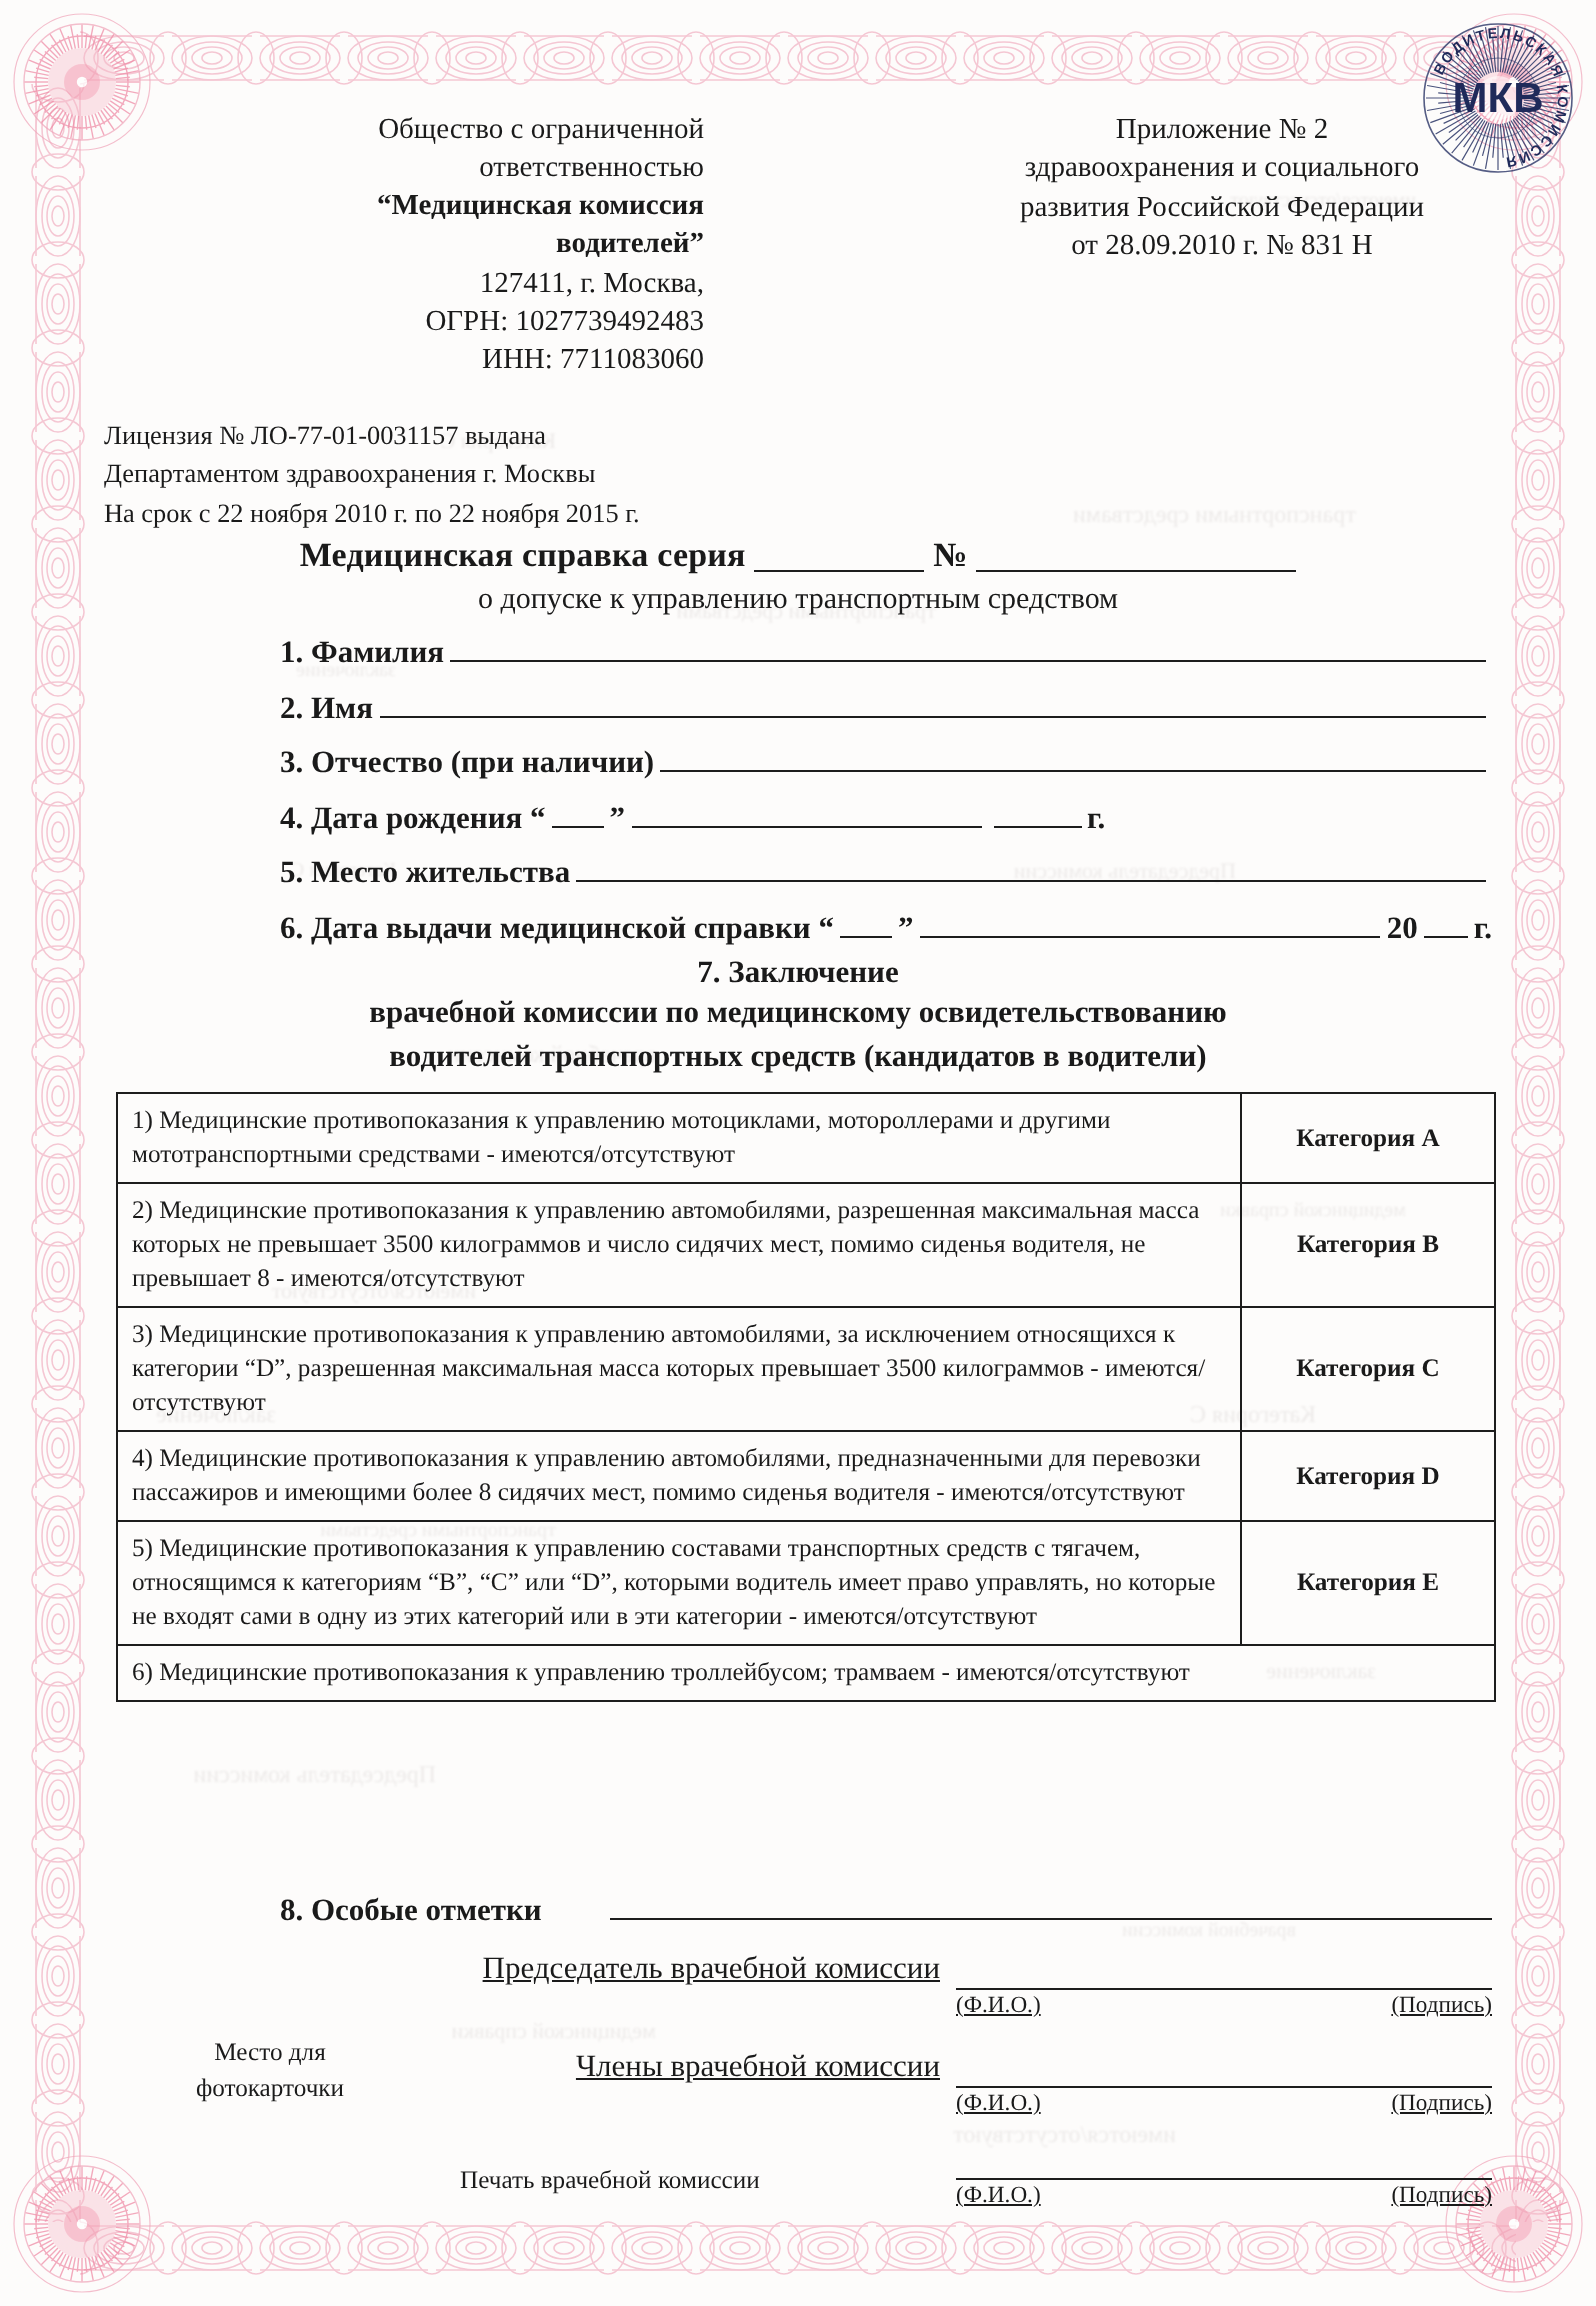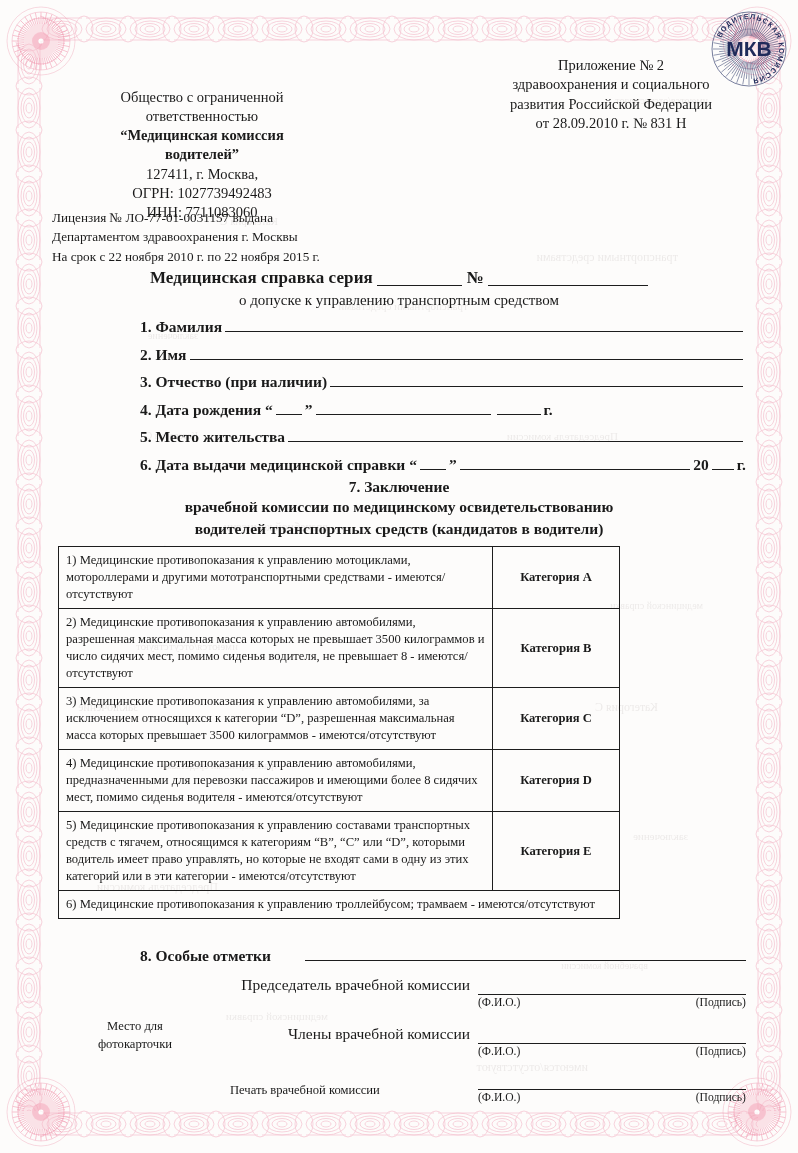--- a/index.html
+++ b/index.html
@@ -35,21 +35,21 @@
     font-family:"Liberation Serif",serif;
     color:#6a5a58;
   }
   .ghost span{position:absolute;white-space:nowrap;font-size:11px;}
 
   
   .content{position:absolute;left:0;top:0;width:798px;height:1153px;}
 
   .hdr{position:absolute;top:56px;left:52px;right:52px;display:flex;
        justify-content:space-between;align-items:flex-start;}
-  .hdr-left{width:300px;text-align:center;font-size:14.5px;line-height:1.32;margin-top:32px;}
+  .hdr-left{width:300px;text-align:right;font-size:14.5px;line-height:1.32;}
   .hdr-left .b{font-weight:bold;}
   .hdr-right{width:270px;text-align:center;font-size:14.5px;line-height:1.34;}
 
   .lic{position:absolute;left:52px;top:208px;font-size:13.2px;line-height:1.46;}
 
   .title-wrap{position:absolute;left:52px;right:52px;top:268px;text-align:center;}
   .title-main{font-size:17px;font-weight:bold;letter-spacing:.1px;}
   .title-sub{font-size:15px;margin-top:4px;}
   .ln{display:inline-block;border-bottom:1.4px solid #1d1d1d;vertical-align:-3px;}
 
@@ -57,31 +57,31 @@
   .fld{display:flex;align-items:baseline;margin-bottom:9.5px;white-space:nowrap;}
   .fld .lbl{flex:0 0 auto;}
   .fld .fill{flex:1 1 auto;border-bottom:1.5px solid #1d1d1d;height:1px;margin:0 3px;}
   .fld .fixed{flex:0 0 auto;border-bottom:1.5px solid #1d1d1d;height:1px;margin:0 3px;}
   .w-sm{width:26px;}.w-lg{width:175px;}.w-xs{width:22px;}
 
   .sec7{position:absolute;left:52px;right:52px;top:478px;text-align:center;}
   .sec7 .h{font-size:15.5px;font-weight:bold;}
   .sec7 .l{font-size:15.5px;font-weight:bold;line-height:1.42;}
 
-  table.cat{position:absolute;left:58px;top:546px;width:562px;border-collapse:collapse;}
+  table.cat{position:absolute;left:58px;top:546px;width:690px;border-collapse:collapse;}
   table.cat td{border:1.3px solid #1d1d1d;padding:5px 7px;font-size:12.6px;
                line-height:1.35;vertical-align:middle;}
   td.catname{width:112px;text-align:center;font-weight:bold;font-size:14.6px;white-space:nowrap;}
   td.wide{border-right:1.3px solid #1d1d1d;}
 
   .sec8{position:absolute;left:140px;right:52px;top:947px;display:flex;align-items:baseline;gap:28px;}
   .sec8 .t{font-size:15.5px;font-weight:bold;white-space:nowrap;}
   .sec8 .fill{flex:1;border-bottom:1.5px solid #1d1d1d;height:1px;margin-left:6px;}
 
-  .sign{position:absolute;left:70px;right:52px;top:976px;}
+  .sign{position:absolute;left:70px;right:52px;top:976px;text-decoration:underline;}
   .srow{display:flex;align-items:flex-end;justify-content:flex-end;}
   .srole{font-size:15.5px;white-space:nowrap;padding-right:8px;padding-bottom:1px;}
   .sline{width:268px;border-bottom:1.4px solid #1d1d1d;height:1px;}
   .scap{display:flex;width:268px;justify-content:space-between;
         font-size:11.6px;padding-top:1px;}
   .scap span{display:inline-block;}
   .photo{position:absolute;left:60px;top:1018px;width:150px;text-align:center;
          font-size:12.6px;line-height:1.4;}
   .seal-label{position:absolute;left:230px;top:1083px;font-size:12.6px;}
 

